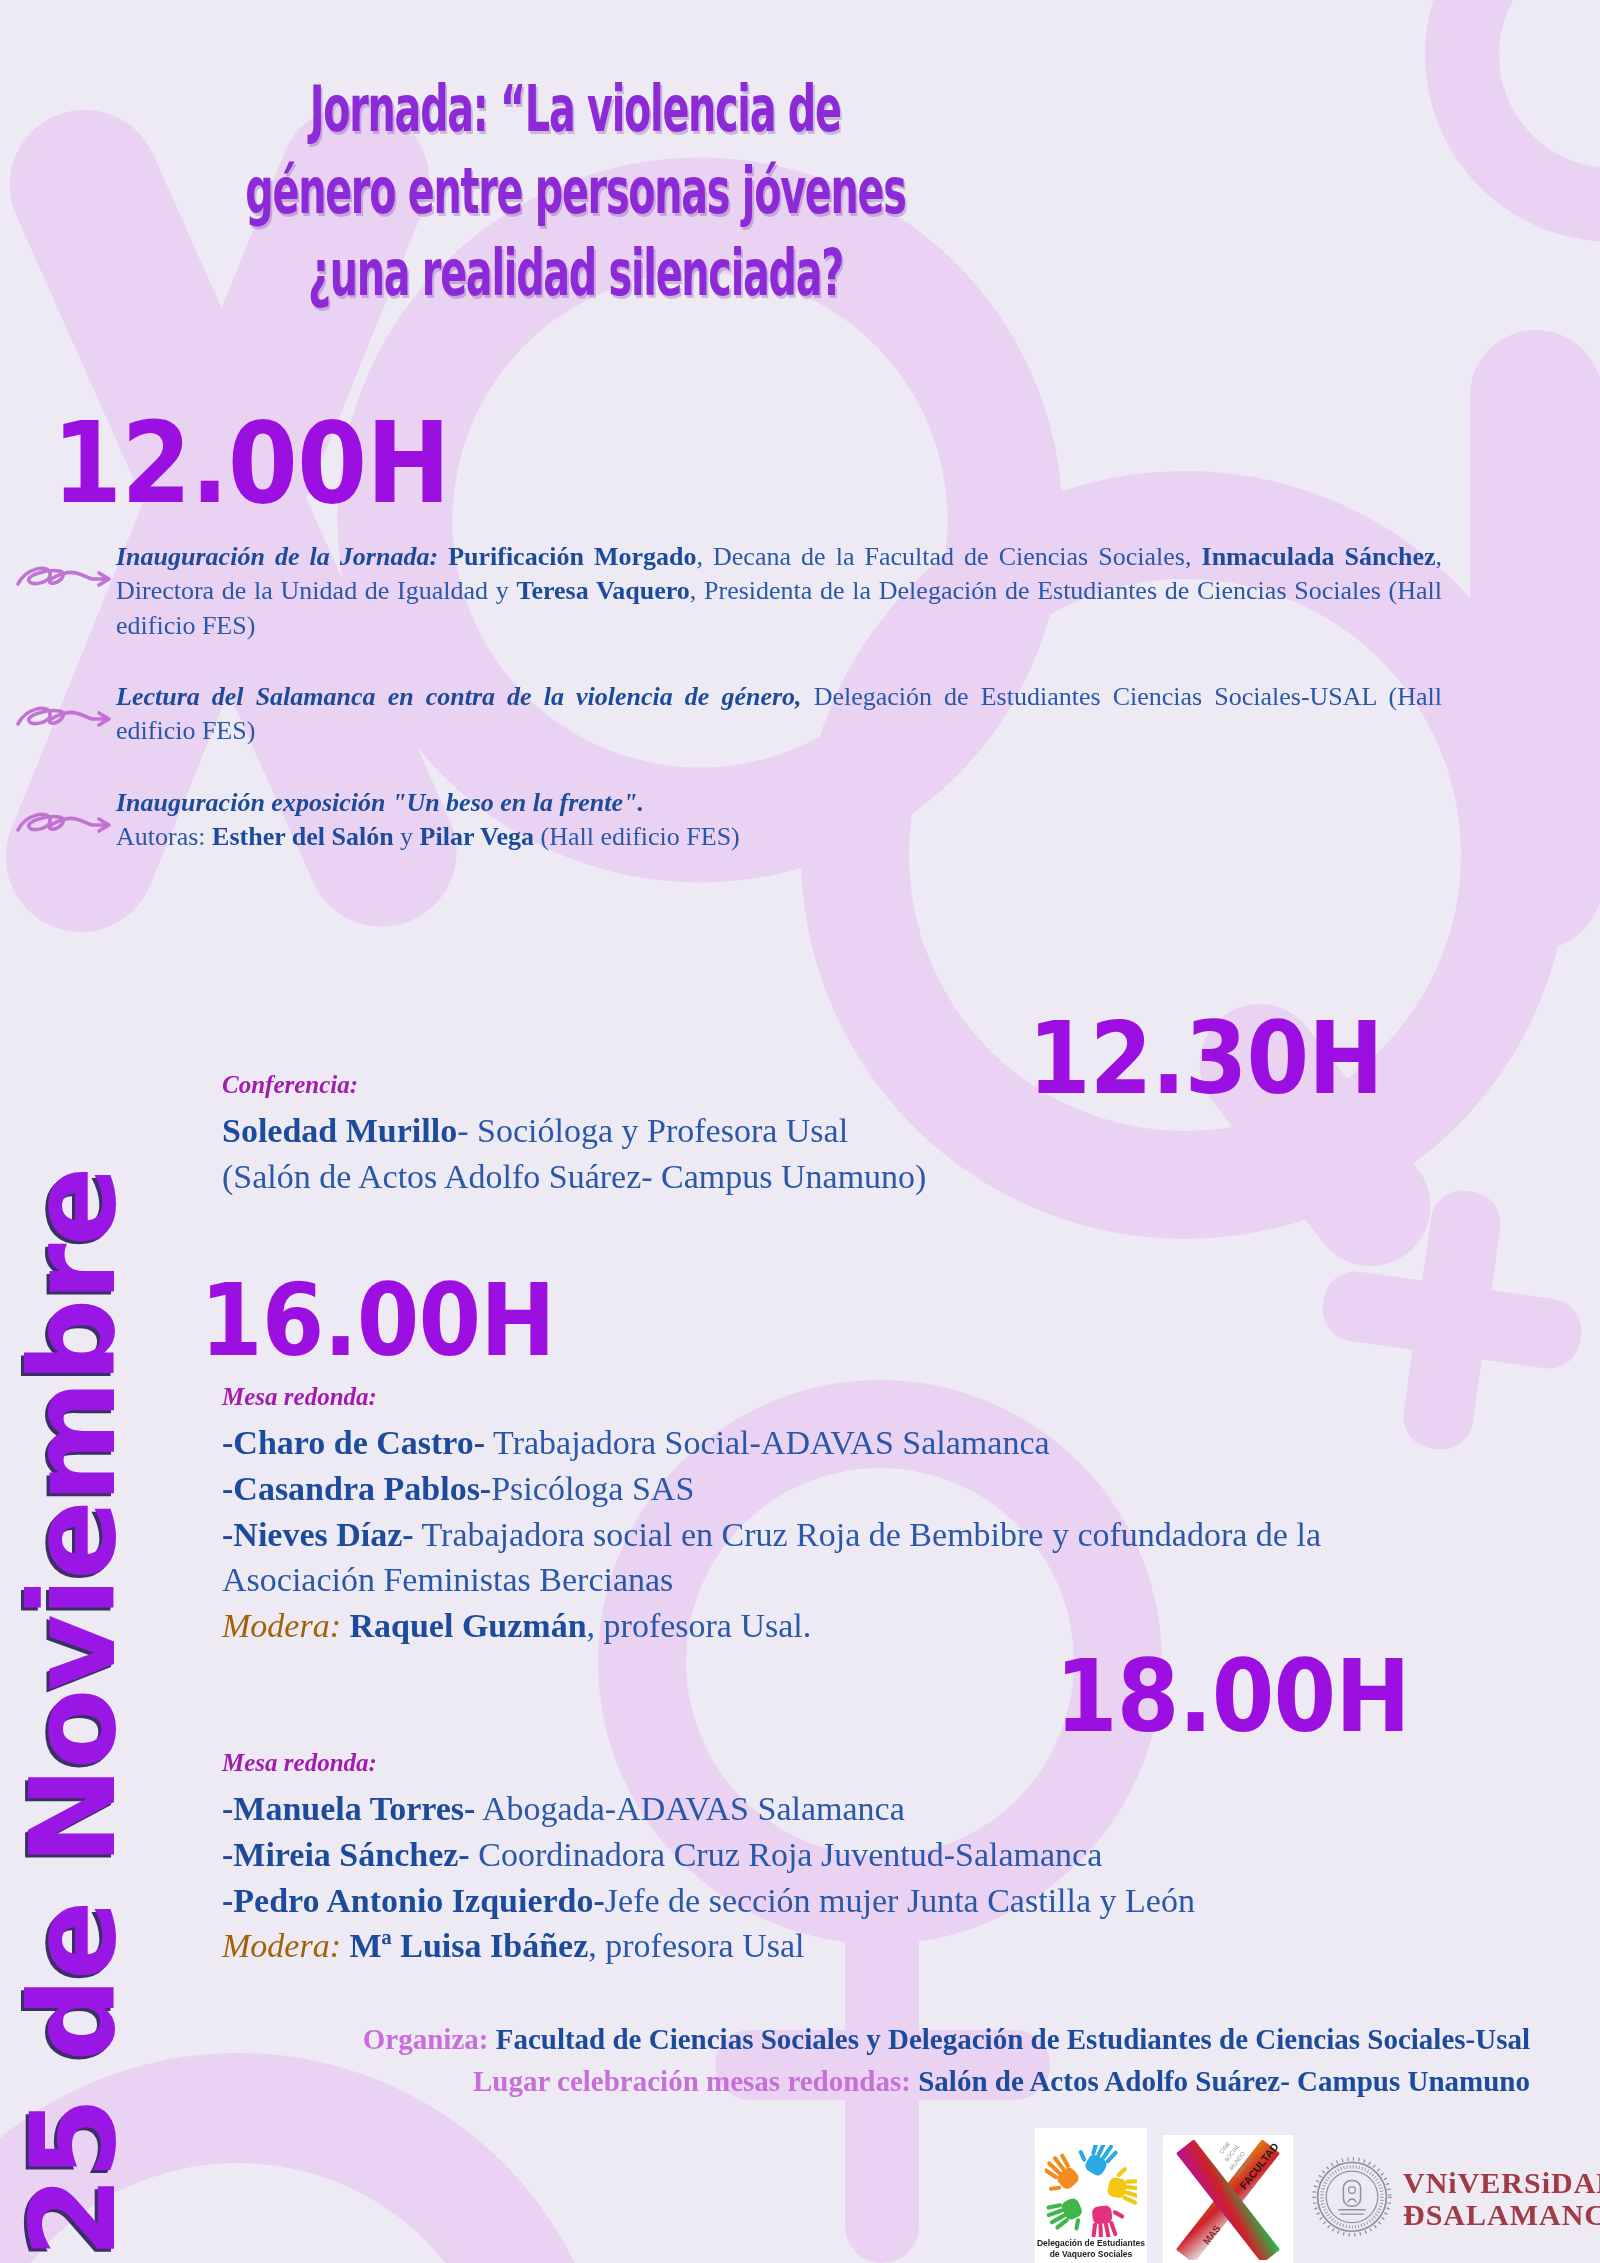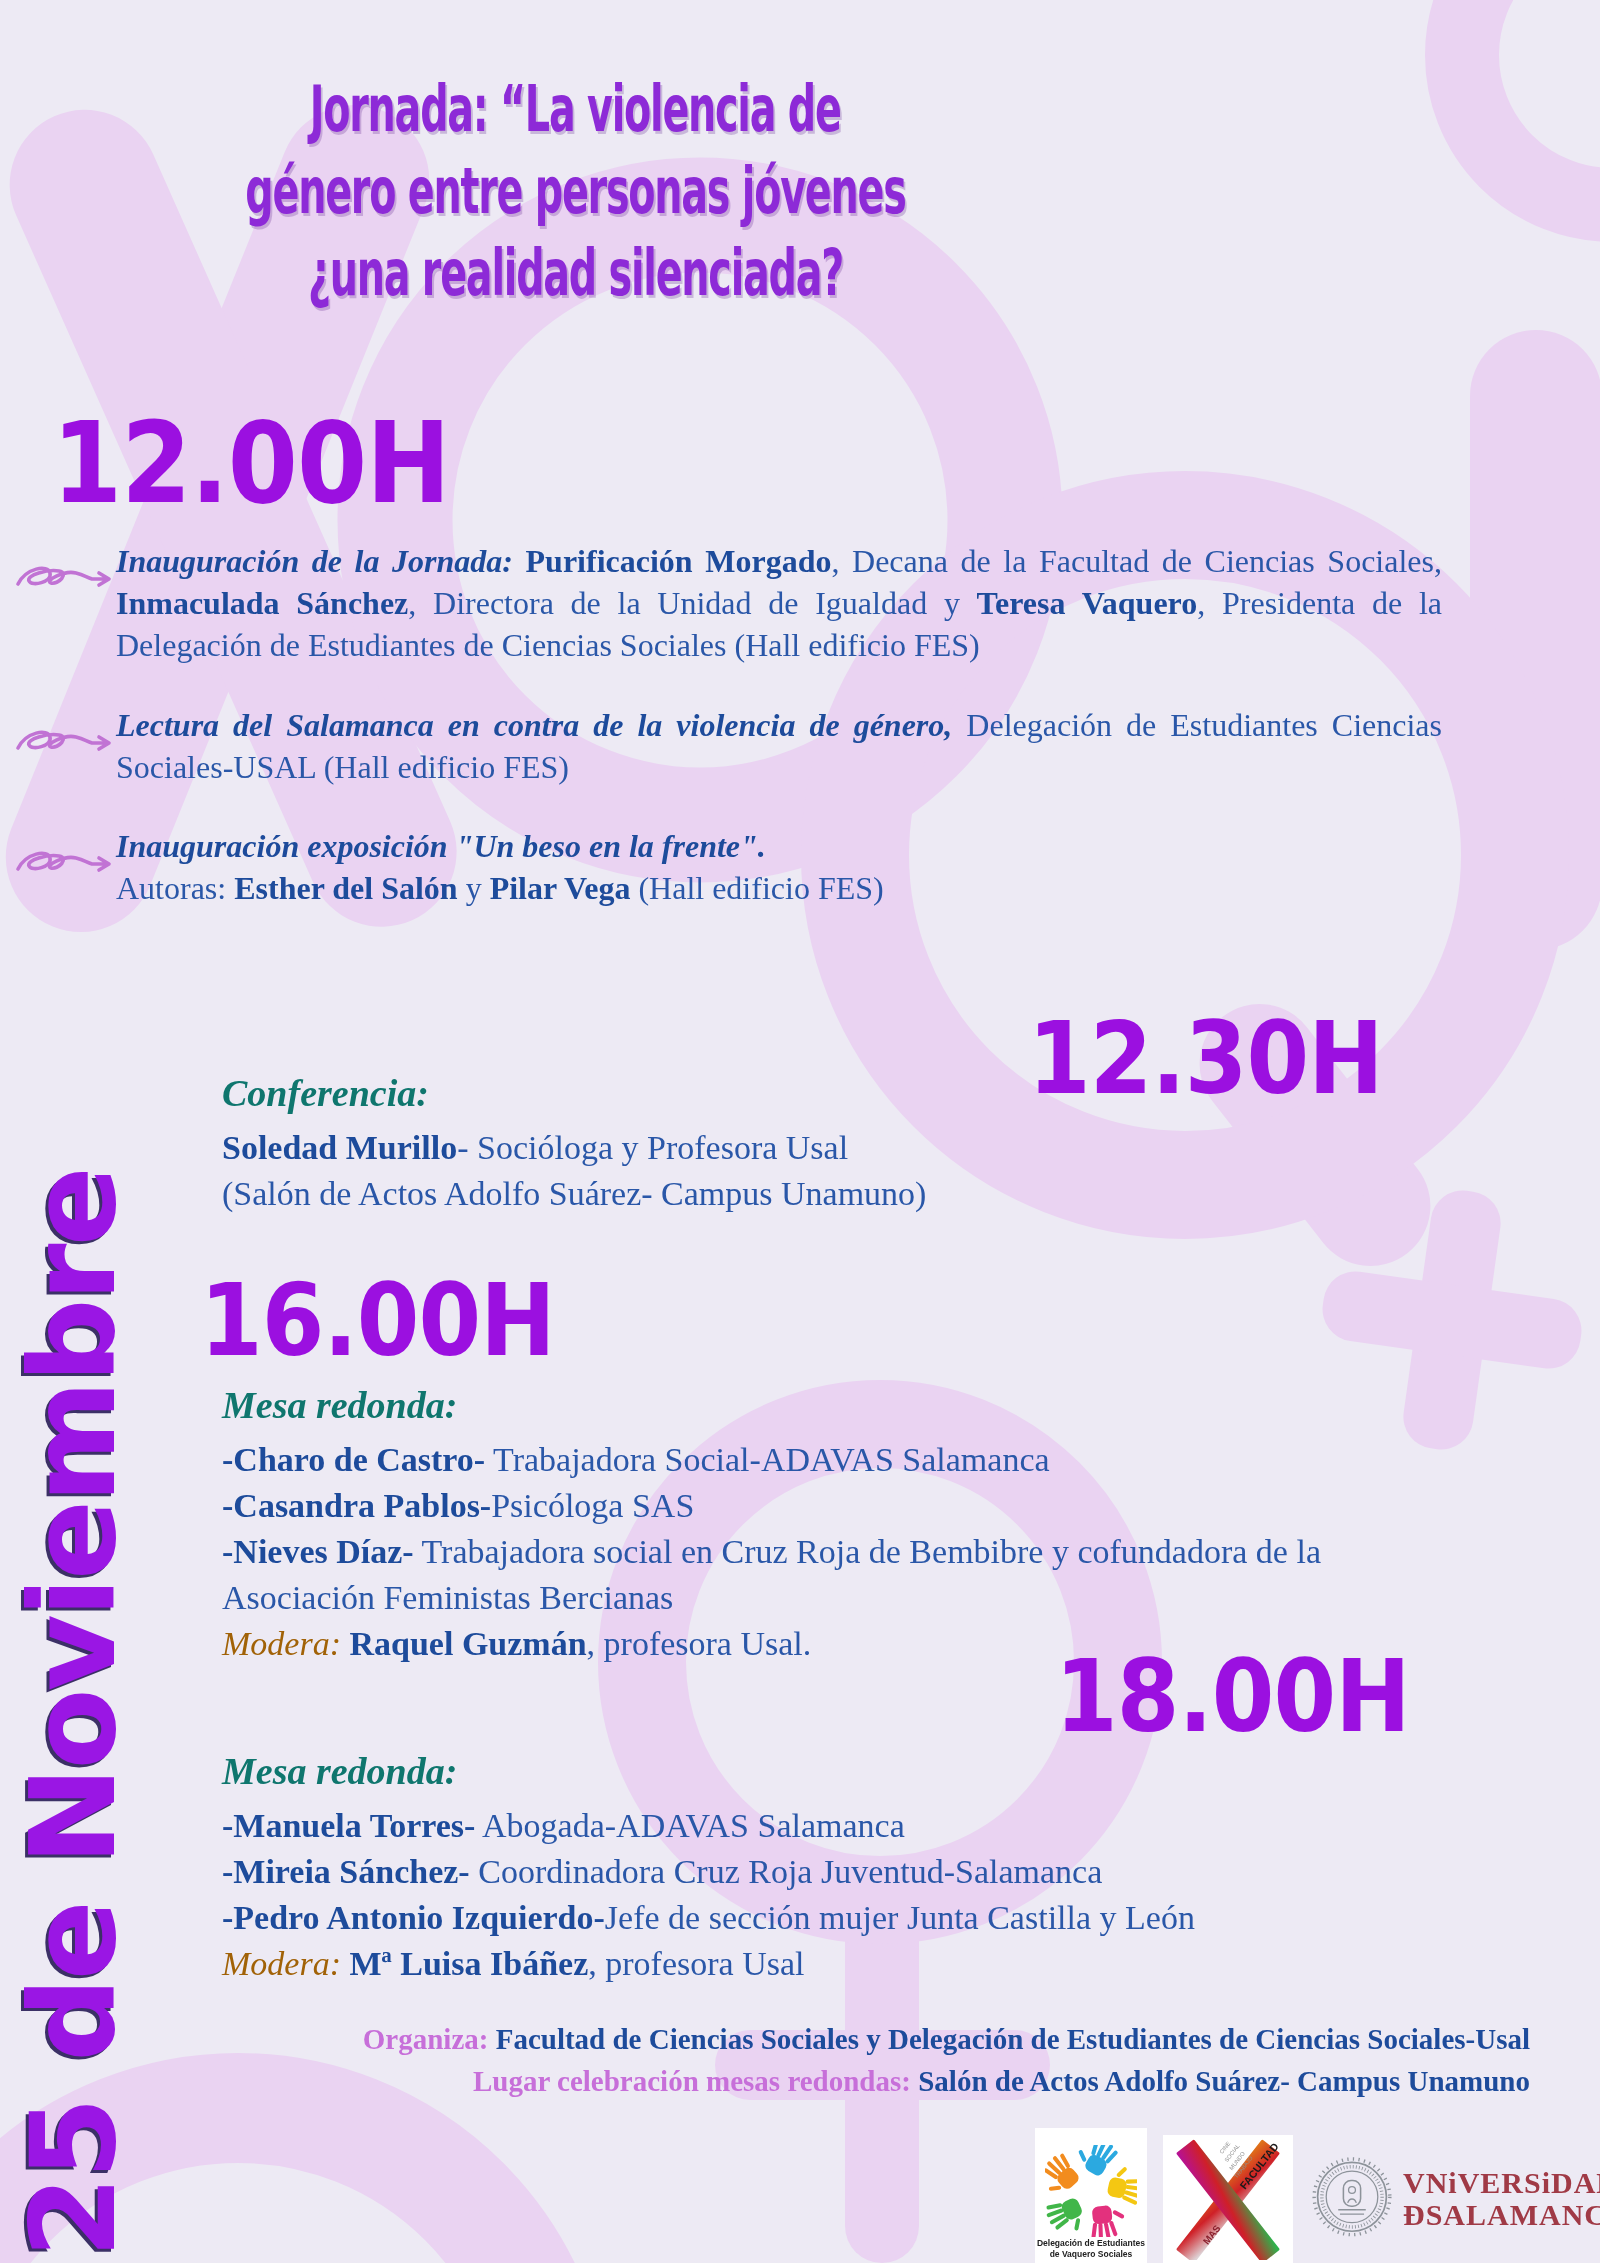--- a/index.html
+++ b/index.html
@@ -33,29 +33,29 @@
   
   .blue, .r{color:#2a57a8;}
   .b{color:#1d4b9b; font-weight:bold;}
   .bi{color:#1d4b9b; font-weight:bold; font-style:italic;}
   .i{color:#a16207; font-style:italic;}
 
   .bullets{position:absolute; top:540px; left:14px; width:1428px;}
   .bullet{display:flex; align-items:flex-start; margin-bottom:37px;}
   .squig{flex:0 0 102px; margin-top:14px;}
   .btxt{
-    flex:1; margin:0; font-size:32px; line-height:1.32;
+    flex:1; margin:0; font-size:26px; line-height:1.32;
     text-align:justify; color:#2a57a8;
   }
   .btxt .nj{display:block; text-align:left;}
 
   .sect{position:absolute; font-size:34px; line-height:1.35; color:#2a57a8;}
   .sect .lab{
     display:block; font-weight:bold; font-style:italic;
-    color:#0f766e; font-size:38px; margin-bottom:6px;
+    color:#a21caf; font-size:25px; margin-bottom:6px;
   }
   .conf{top:1068px; left:222px; width:1120px;}
   .mesa1{top:1380px; left:222px; width:1230px;}
   .mesa2{top:1746px; left:222px; width:1300px;}
   .sect p{margin:0;}
 
   
   .organiza{
     position:absolute; top:2018px; left:170px; width:1360px; text-align:right;
     font-size:29px; font-weight:bold; line-height:1.45;

